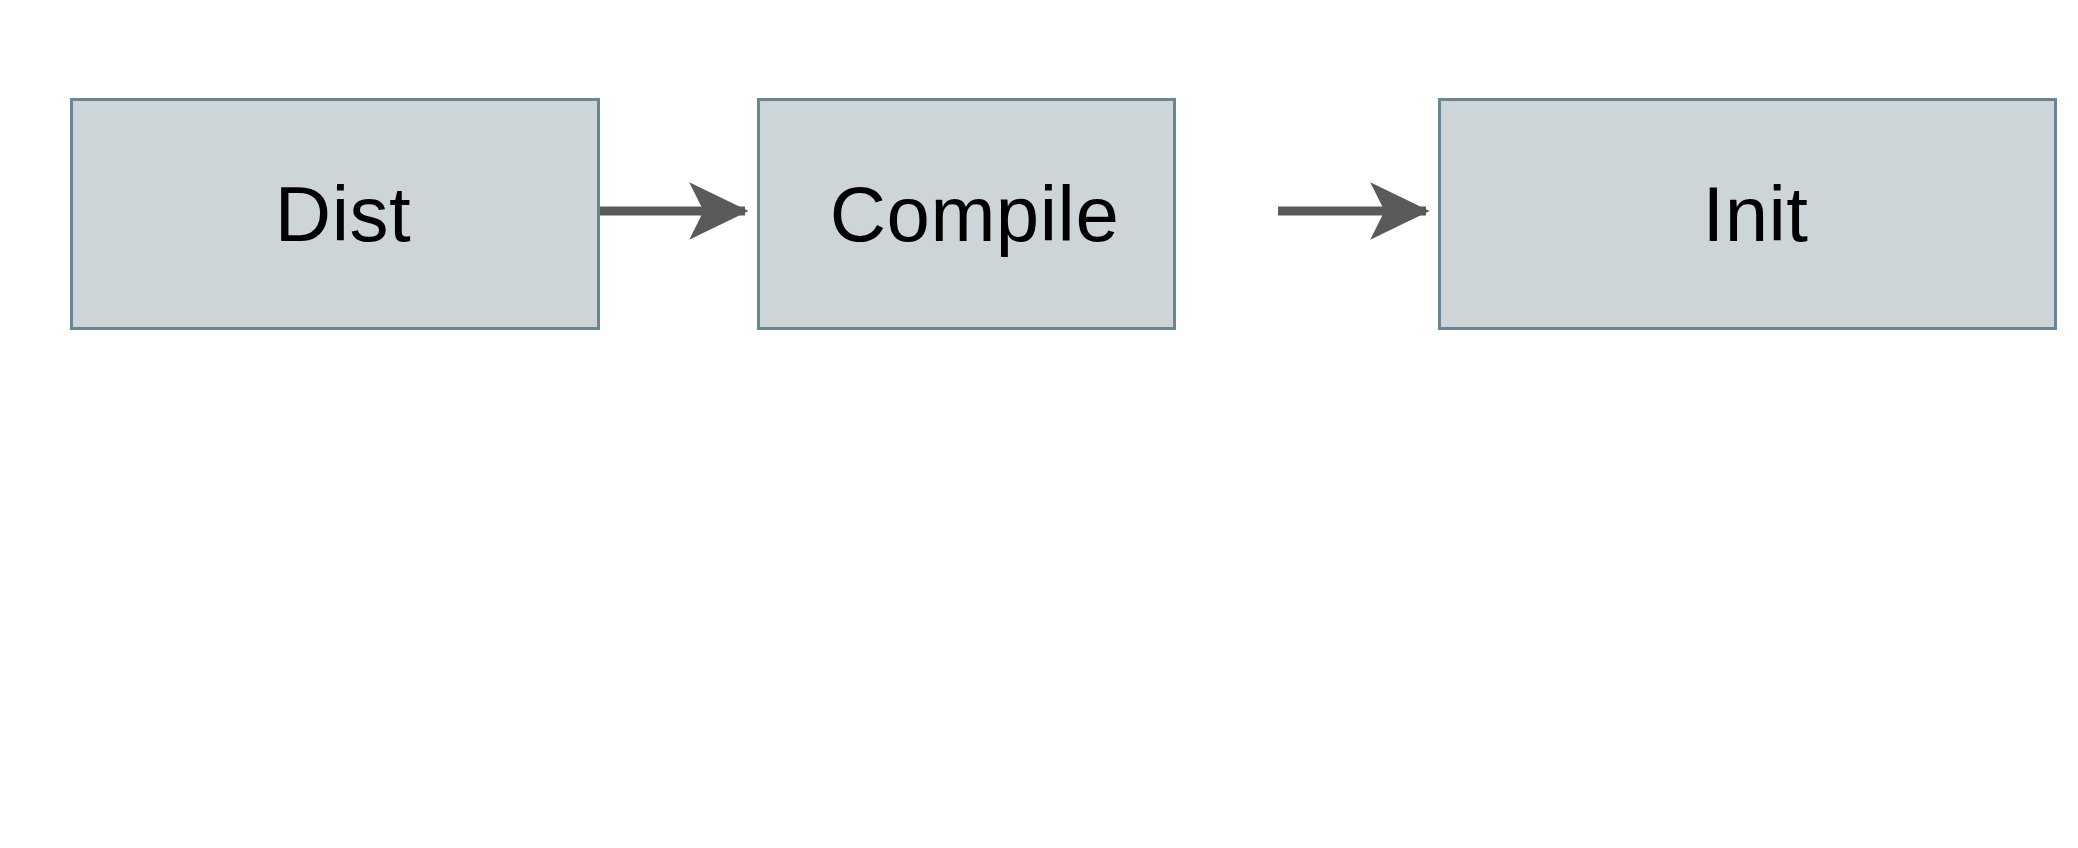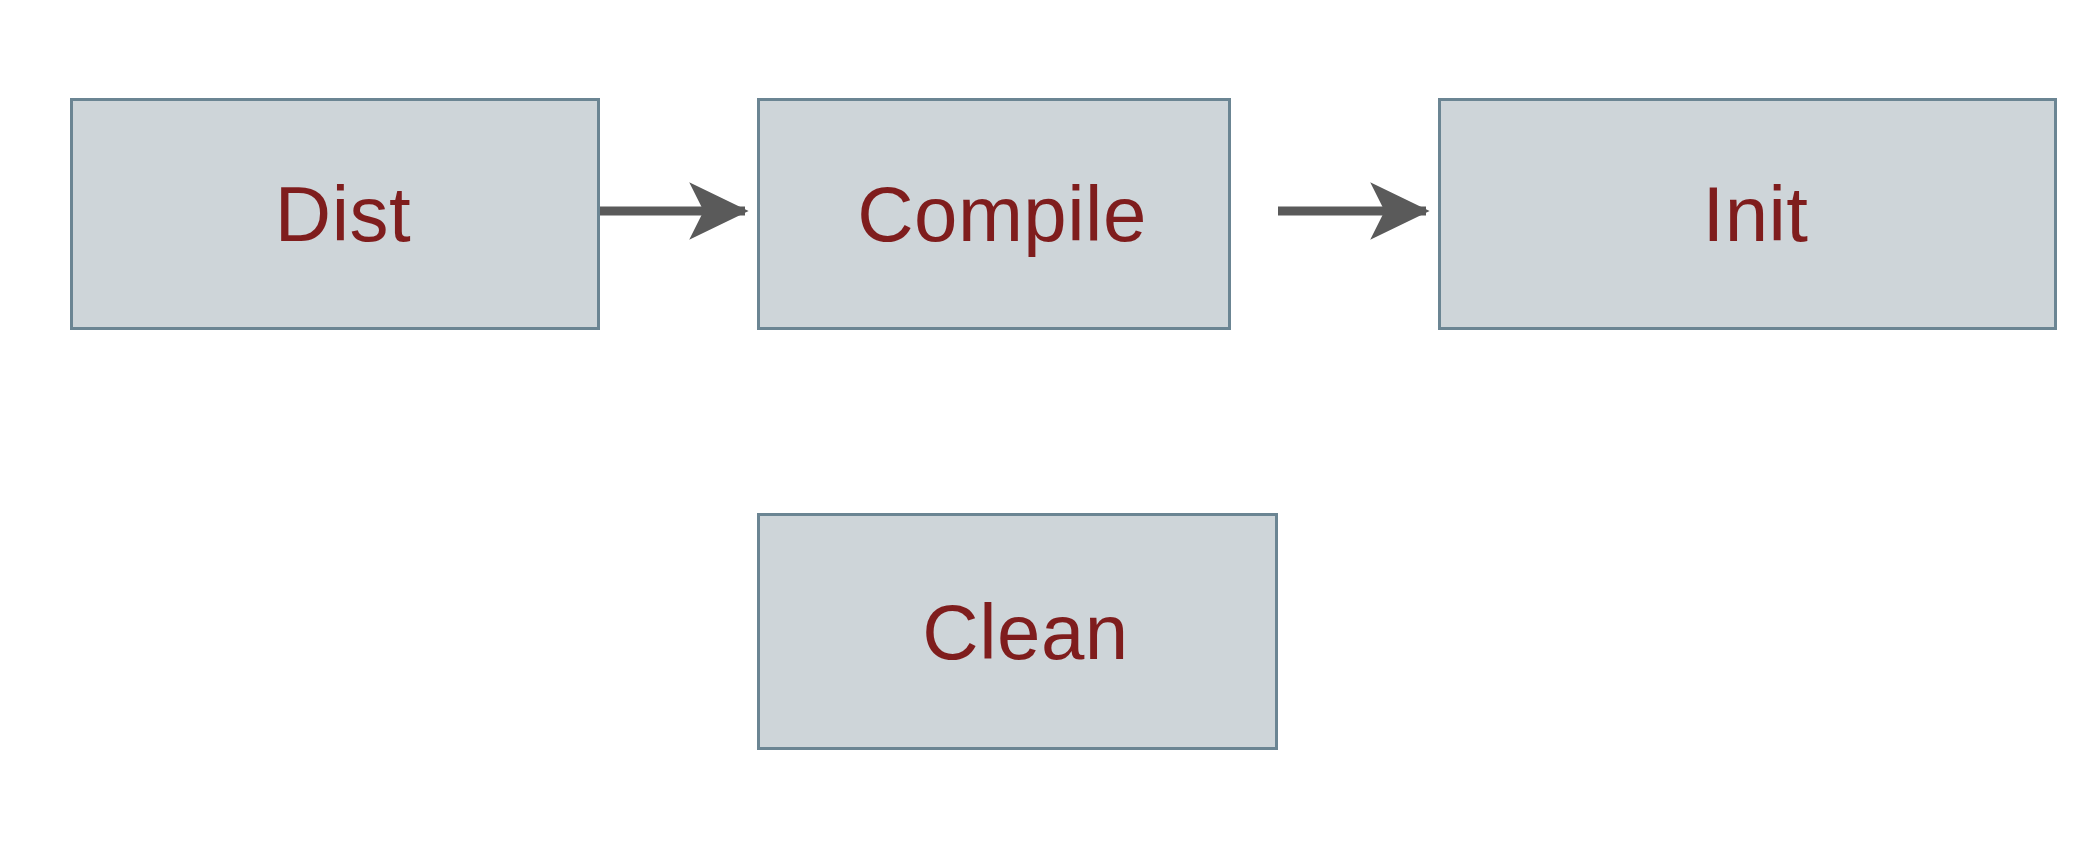--- a/index.html
+++ b/index.html
@@ -24,21 +24,21 @@
     background: #ced5d9;
     border: 3px solid #6b8593;
     display: flex;
     align-items: center;
     justify-content: center;
   }
   .node-label {
     font-family: "Liberation Sans", sans-serif;
     font-size: 78px;
     font-weight: 400;
-    color: #7f1d1d;
+    color: #000000;
     line-height: 1;
     letter-spacing: 0.5px;
     white-space: nowrap;
     user-select: none;
     margin-left: 16px;
   }
   .edge-layer {
     position: absolute;
     left: 0;
     top: 0;
@@ -68,25 +68,22 @@
 
     <g class="edge-hit">
       <line x1="1278" y1="211" x2="1426" y2="211" stroke="#5a5a5a" stroke-width="9" marker-end="url(#arrowhead)"></line>
     </g>
   </svg>
 
   <div class="node" style="left:70px; top:98px; width:530px; height:232px;">
     <span class="node-label">Dist</span>
   </div>
 
-  <div class="node" style="left:757px; top:98px; width:474px; height:232px;">
+  <div class="node" style="left:757px; top:98px; width:419px; height:232px;">
     <span class="node-label">Compile</span>
   </div>
 
   <div class="node" style="left:1438px; top:98px; width:619px; height:232px;">
     <span class="node-label">Init</span>
   </div>
 
-  <div class="node" style="left:757px; top:513px; width:521px; height:237px;">
-    <span class="node-label">Clean</span>
-  </div>
 
 </div>
 
 </body></html>

